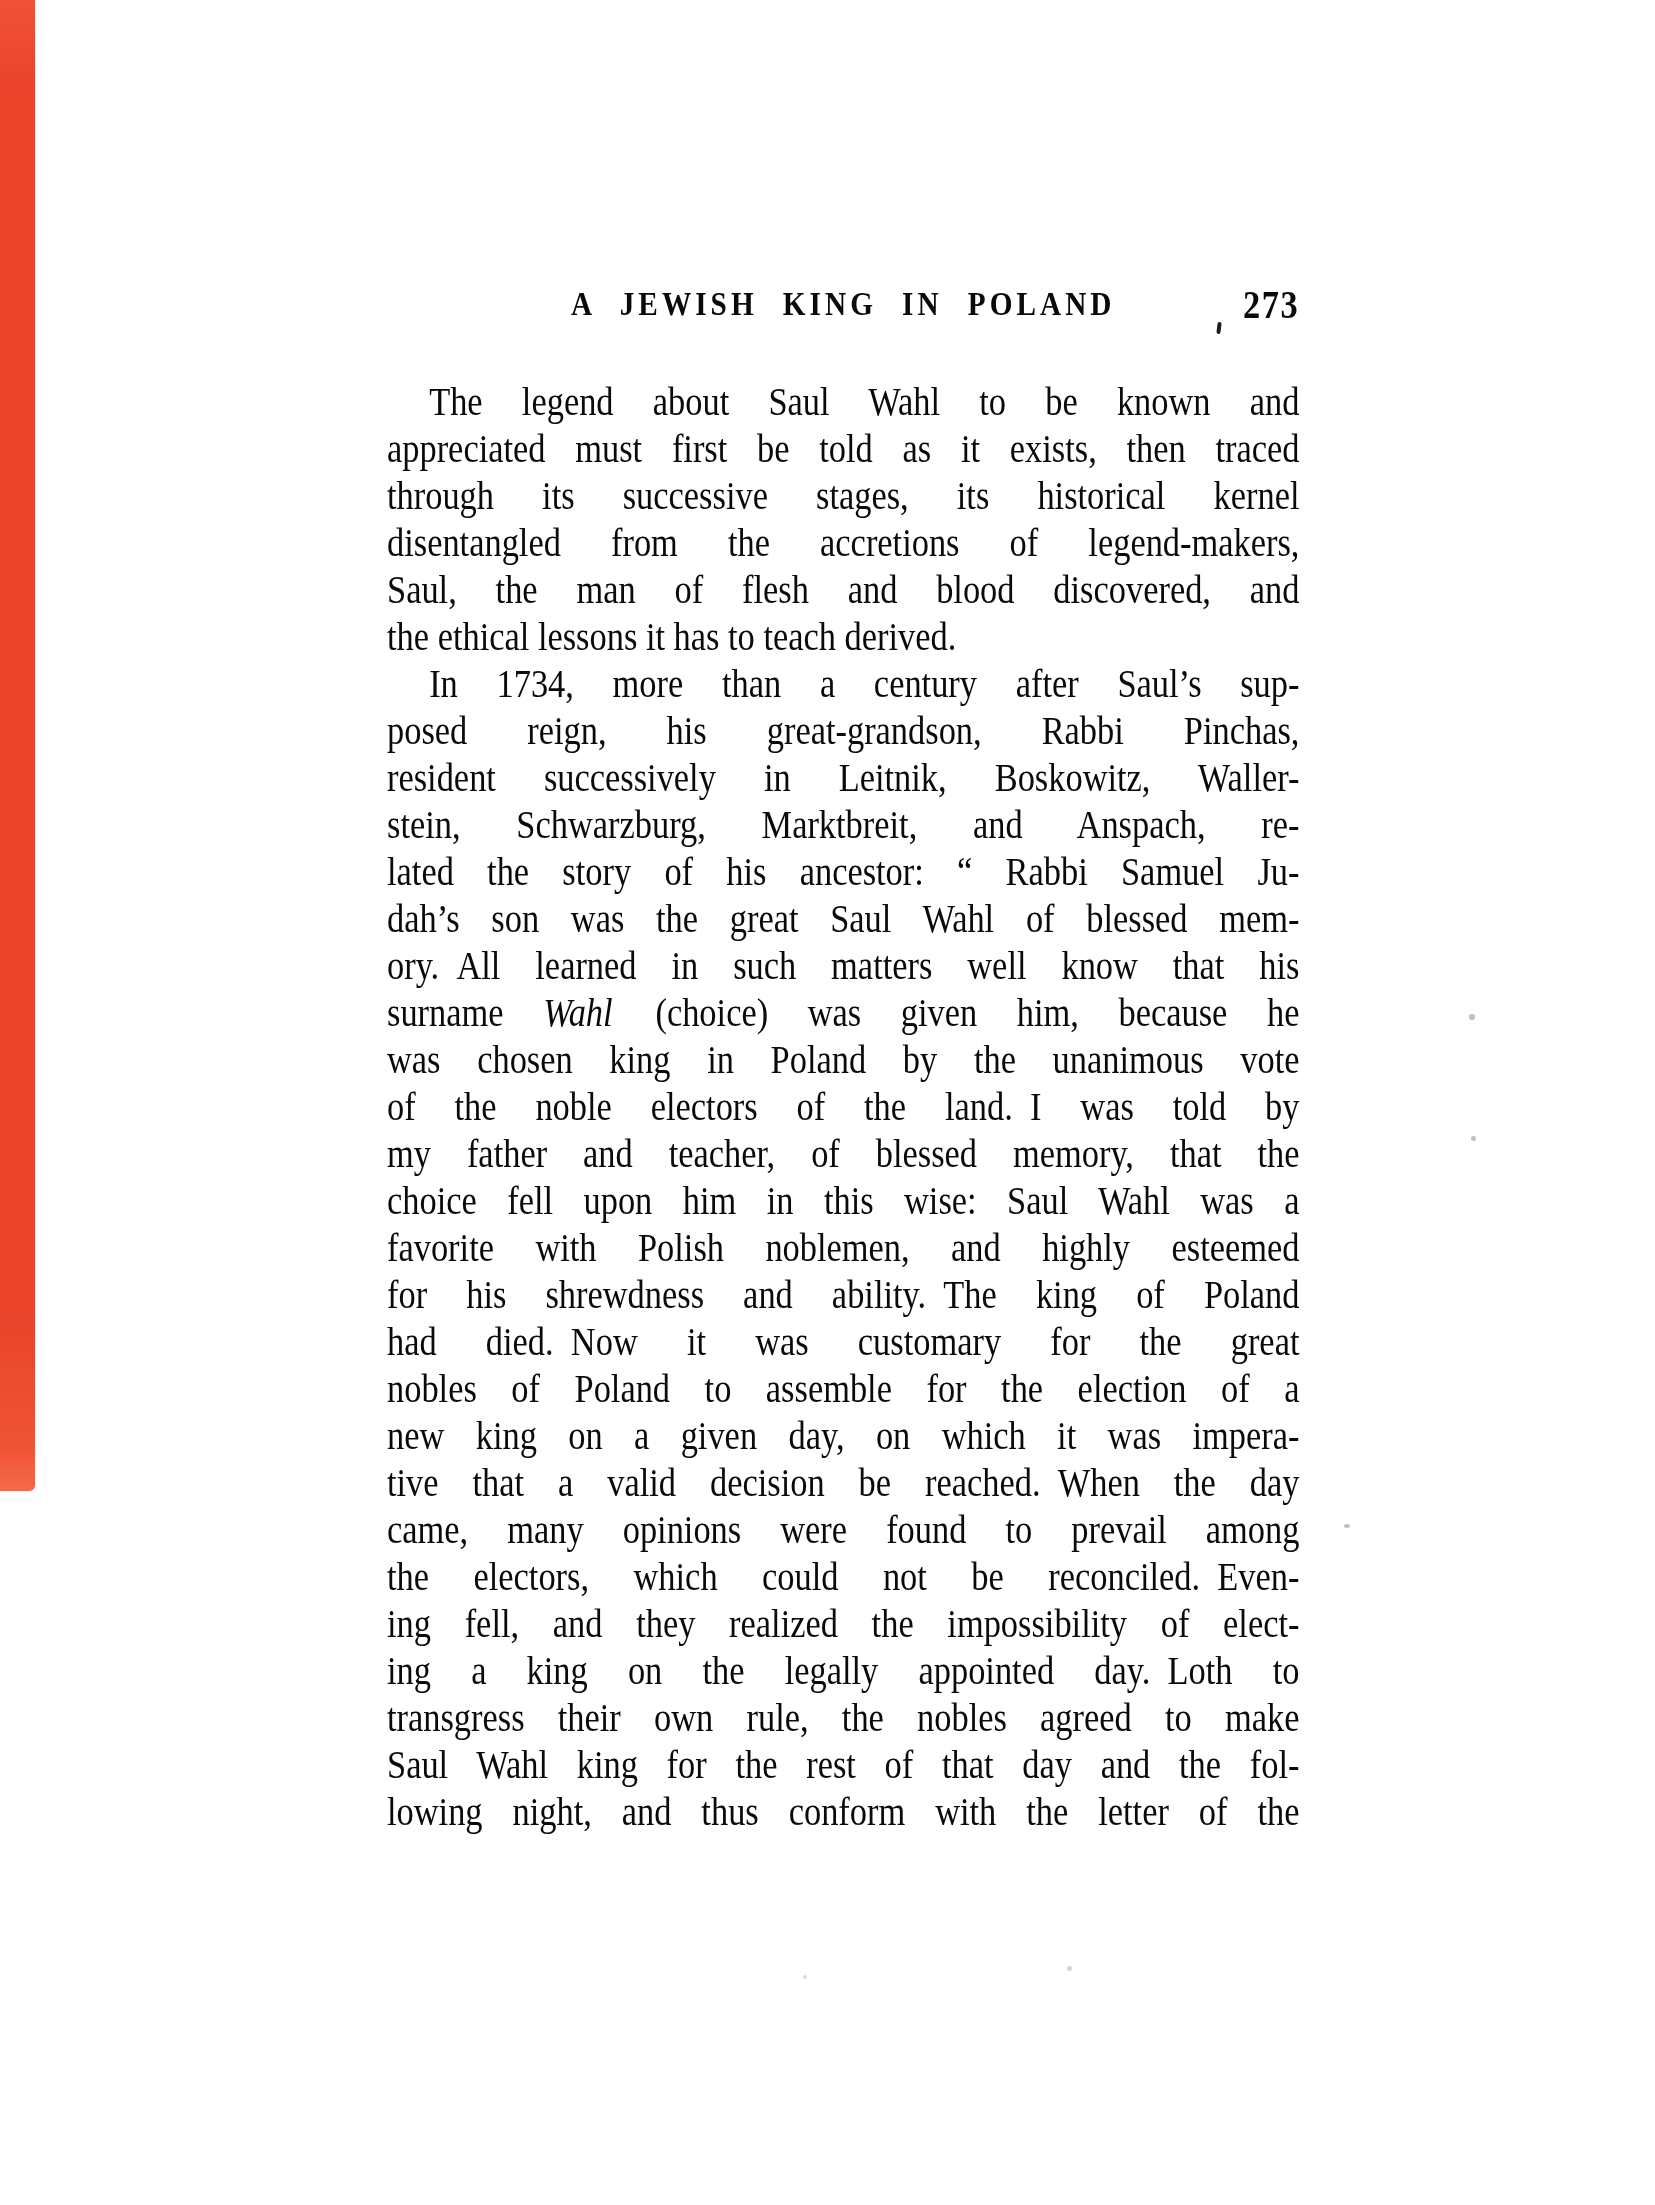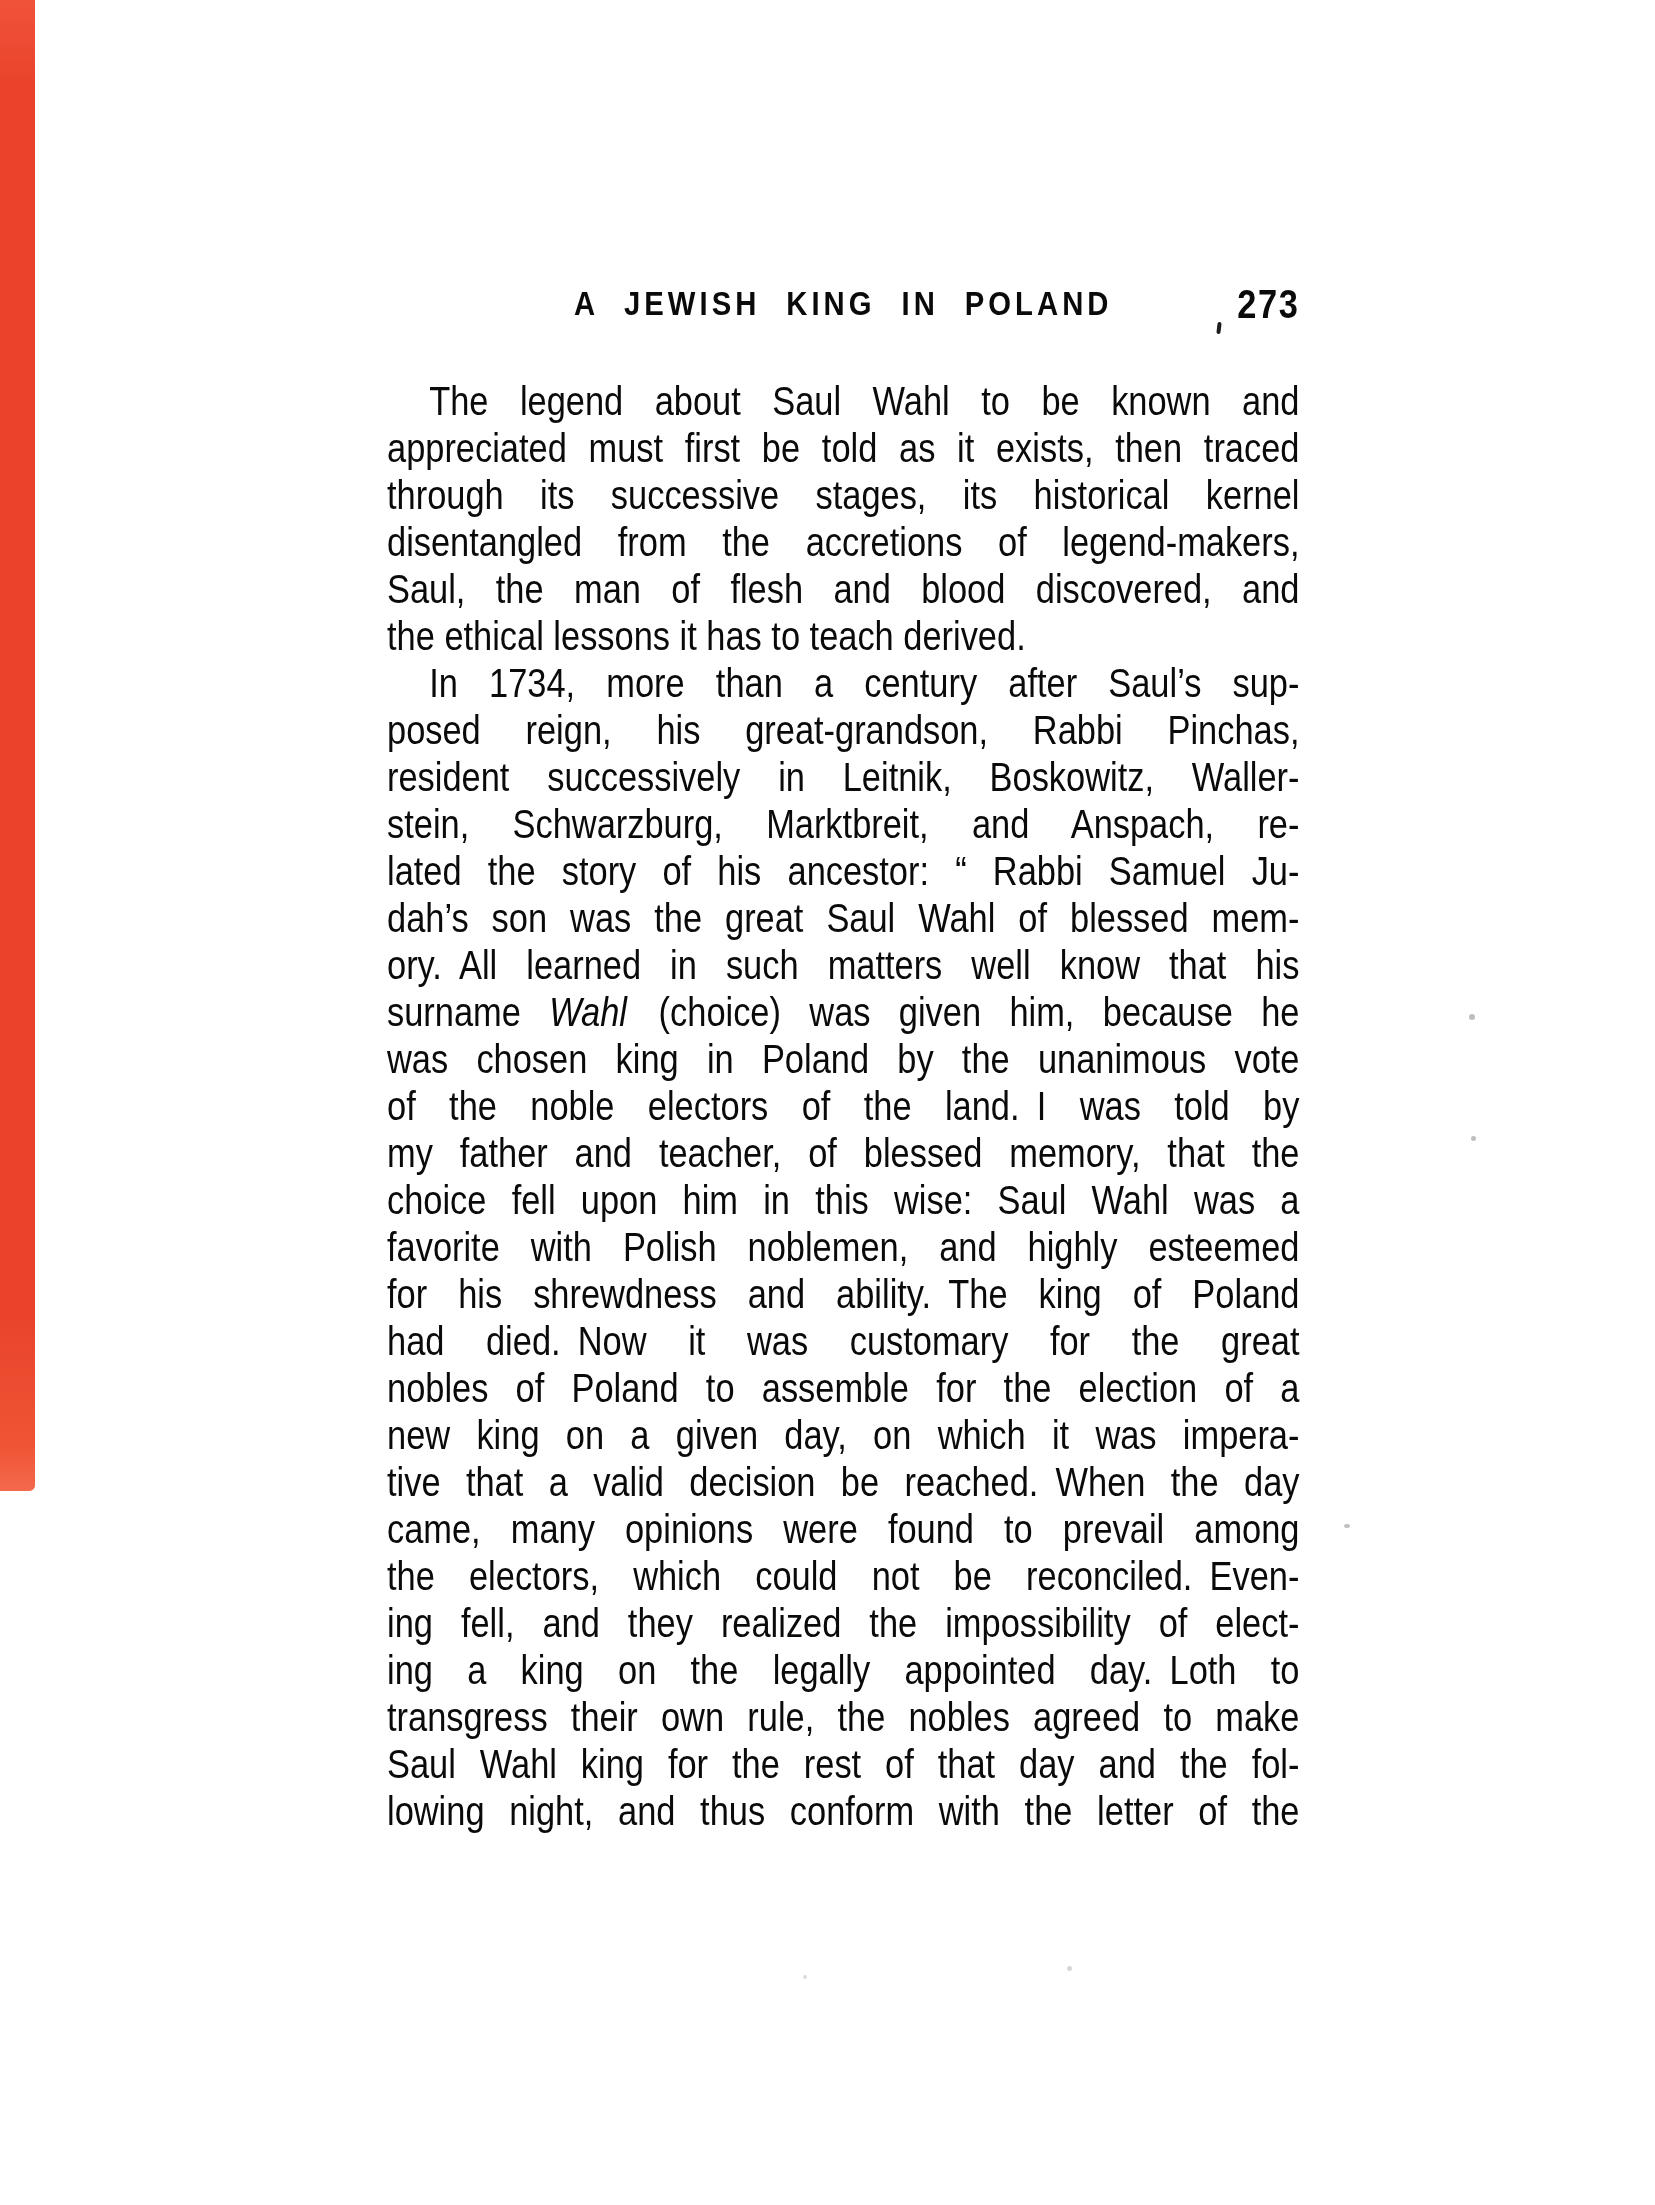--- a/index.html
+++ b/index.html
@@ -8,21 +8,21 @@
     --bg: #ffffff;
   }
   * { margin: 0; padding: 0; box-sizing: border-box; }
   html, body { background: #fff; }
   .page {
     position: relative;
     width: 1655px;
     height: 2205px;
     background: var(--bg, #ffffff);
     color: var(--ink, #0a0a0a);
-    font-family: Liberation Sans, sans-serif;
+    font-family: Liberation Serif, serif;
     overflow: hidden;
   }
   
   .stripe {
     position: absolute;
     left: 0;
     top: 0;
     width: 35px;
     height: 1491px;
     background: linear-gradient(180deg,

